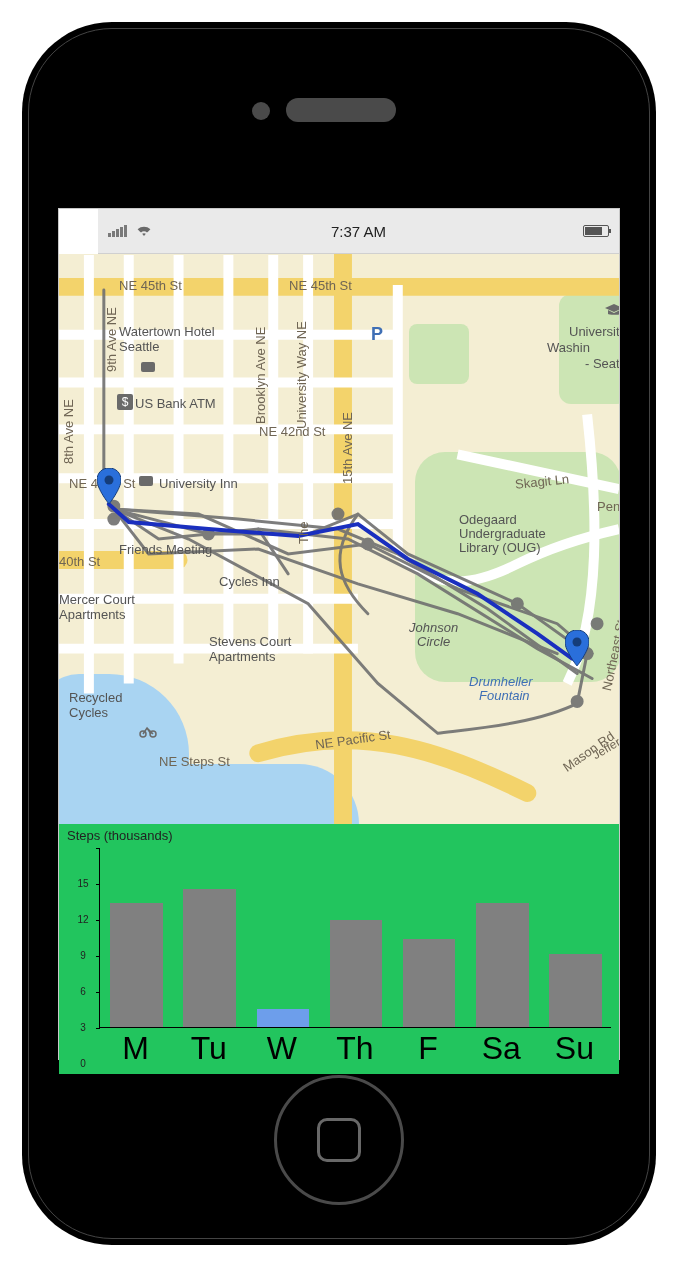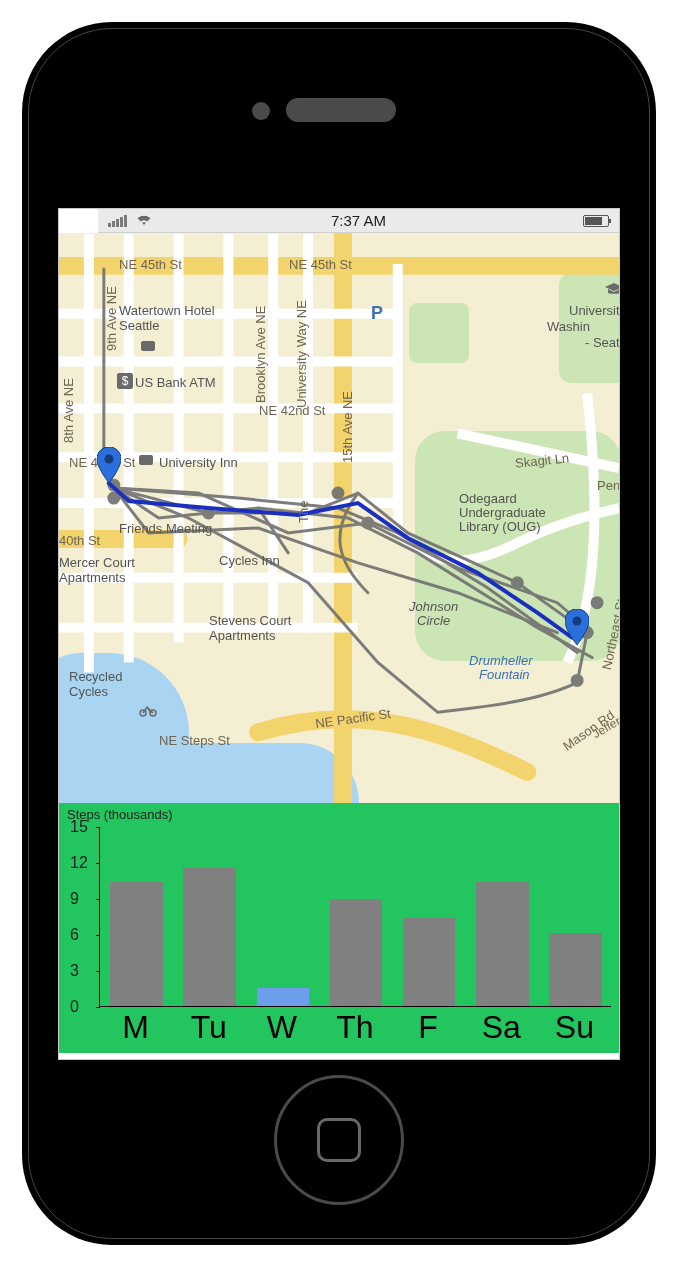--- a/index.html
+++ b/index.html
@@ -69,21 +69,21 @@
     position: absolute;
     left: 36px;
     top: 186px;
     width: 562px;
     height: 852px;
     background: #fff;
     border: 1px solid #c8c8c8;
   }
   
   .status-bar {
-    height: 24px;
+    height: 45px;
     background: #eaeaea;
     border-bottom: 1px solid #d0d0d0;
     display: flex;
     align-items: center;
     padding: 0 10px;
     font-size: 15px;
     color: #222;
     position: relative;
     margin-left: 39px;
   }
@@ -161,24 +161,25 @@
     top: 24px;
     width: 512px;
     height: 180px;
     border-left: 1px solid #000;
     border-bottom: 1px solid #000;
   }
   .ytick {
     position: absolute;
     left: -30px;
     width: 26px;
-    text-align: left;
-    font-size: 16px;
+    text-align: center;
+    font-size: 10px;
     color: #222;
     transform: translateY(-50%);
+    margin-top: 35px;
   }
   .ytick-line {
     position: absolute;
     left: -4px;
     width: 4px;
     height: 1px;
     background: #000;
   }
   .bar {
     position: absolute;
@@ -312,21 +313,21 @@
       <div class="map-label road rot" style="left:540px;top:435px;transform:rotate(-78deg)">Northeast Stevens Way</div>
       <div class="map-label road" style="left:500px;top:490px;transform:rotate(-35deg)">Mason Rd</div>
       <div class="map-label road" style="left:530px;top:478px;transform:rotate(-30deg);font-size:12px">Jefferson Rd</div>
       <div class="map-label road" style="left:538px;top:245px">Pend</div>
       <div class="map-label road rot" style="left:237px;top:290px;transform:rotate(-90deg)">The</div>
       <div class="map-label" style="left:312px;top:70px;color:#3f6fb5;font-weight:bold;font-size:18px">P</div>
 
       <div class="map-label poi" style="left:60px;top:70px;width:100px;white-space:normal">Watertown Hotel Seattle</div>
       <div class="map-label poi" style="left:76px;top:142px">US Bank ATM</div>
       <div class="map-label poi" style="left:100px;top:222px">University Inn</div>
-      <div class="map-label poi" style="left:0px;top:322px;width:90px;white-space:normal">Mercer Court Apartments</div>
+      <div class="map-label poi" style="left:0px;top:338px;width:90px;white-space:normal">Mercer Court Apartments</div>
       <div class="map-label poi" style="left:150px;top:380px;width:100px;white-space:normal">Stevens Court Apartments</div>
       <div class="map-label poi" style="left:10px;top:436px;width:70px;white-space:normal">Recycled Cycles</div>
       <div class="map-label poi" style="left:160px;top:320px">Cycles Inn</div>
       <div class="map-label poi" style="left:60px;top:288px">Friends Meeting</div>
       <div class="map-label poi" style="left:400px;top:258px">Odegaard</div>
       <div class="map-label poi" style="left:400px;top:272px">Undergraduate</div>
       <div class="map-label poi" style="left:400px;top:286px">Library (OUG)</div>
       <div class="map-label poi" style="left:350px;top:366px;font-style:italic">Johnson</div>
       <div class="map-label poi" style="left:358px;top:380px;font-style:italic">Circle</div>
       <div class="map-label water" style="left:410px;top:420px;font-style:italic">Drumheller</div>

